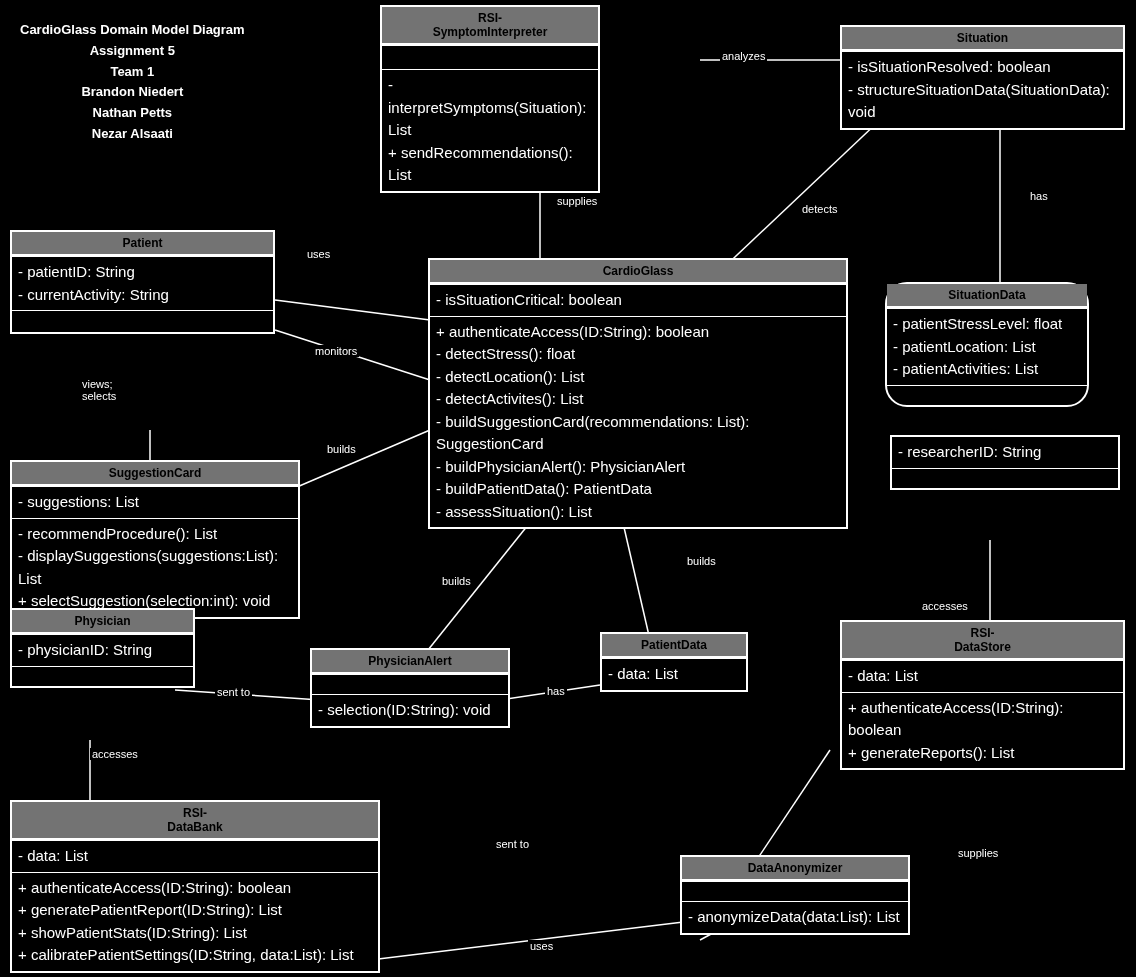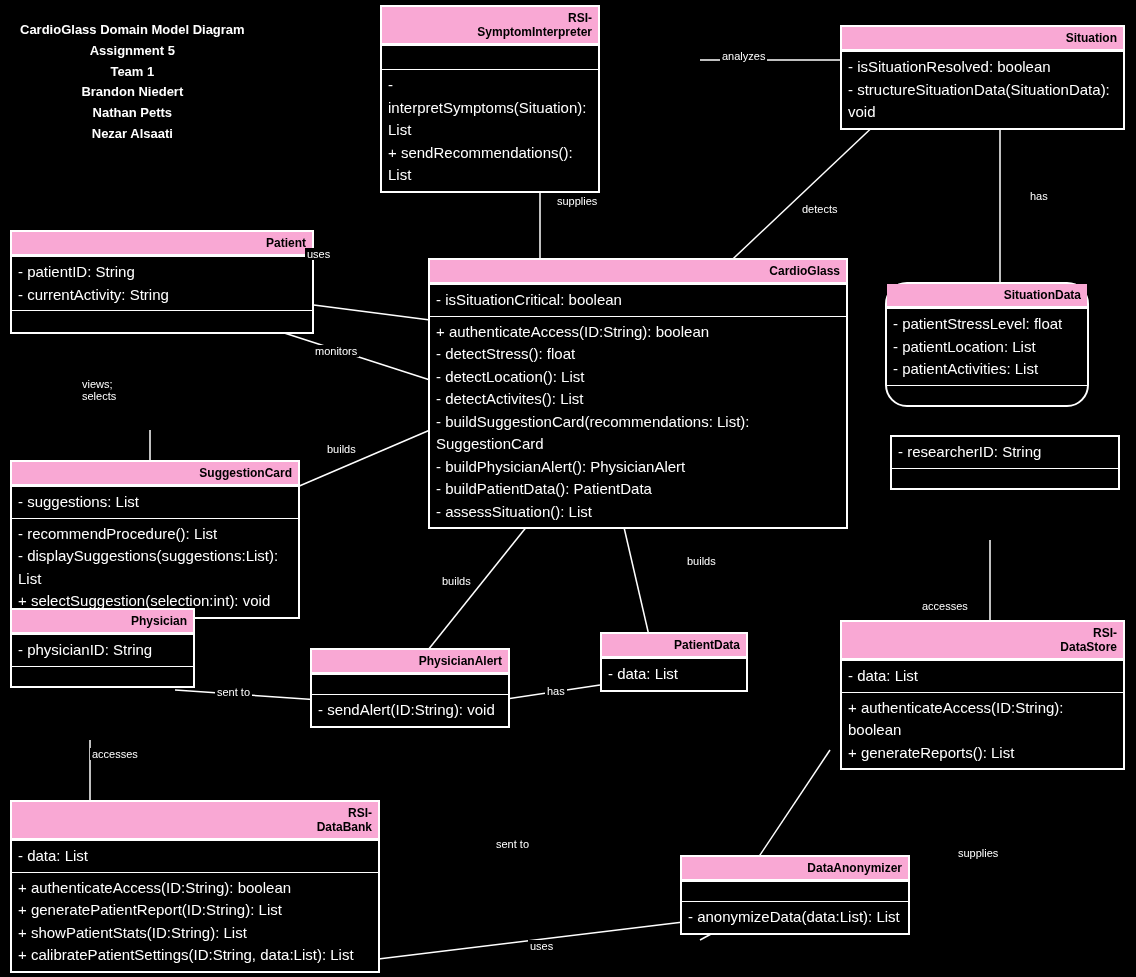--- a/index.html
+++ b/index.html
@@ -13,24 +13,24 @@
       position: relative;
       overflow: hidden;
     }
     .uml-box {
       position: absolute;
       background: #000;
       border: 2px solid #fff;
       color: #fff;
     }
     .uml-box .box-title {
-      background: #f9a8d4;
+      background: #737373;
       color: #000;
       font-weight: bold;
-      text-align: right;
+      text-align: center;
       padding: 4px 6px;
       border-bottom: 2px solid #fff;
     }
     .uml-box .box-section {
       padding: 4px 6px;
       border-top: 1px solid #fff;
       min-height: 20px;
     }
     .uml-box .box-section:first-of-type {
       border-top: none;
@@ -128,21 +128,21 @@
 </div>
 
 <div class="uml-box" style="left:840px; top:25px; width:285px;">
   <div class="box-title">Situation</div>
   <div class="box-section">
     <p>- isSituationResolved: boolean</p>
     <p>- structureSituationData(SituationData): void</p>
   </div>
 </div>
 
-<div class="uml-box" style="left:10px; top:230px; width:304px;">
+<div class="uml-box" style="left:10px; top:230px; width:265px;">
   <div class="box-title">Patient</div>
   <div class="box-section">
     <p>- patientID: String</p>
     <p>- currentActivity: String</p>
   </div>
   <div class="box-section" style="min-height:22px;"></div>
 </div>
 
 <div class="uml-box" style="left:428px; top:258px; width:420px;">
   <div class="box-title">CardioGlass</div>
@@ -195,21 +195,21 @@
   <div class="box-section">
     <p>- physicianID: String</p>
   </div>
   <div class="box-section" style="min-height:20px;"></div>
 </div>
 
 <div class="uml-box" style="left:310px; top:648px; width:200px;">
   <div class="box-title">PhysicianAlert</div>
   <div class="box-section" style="min-height:20px;"></div>
   <div class="box-section">
-    <p>- sendAlert(ID:String): void</p>
+    <p>- selection(ID:String): void</p>
   </div>
 </div>
 
 <div class="uml-box" style="left:600px; top:632px; width:148px;">
   <div class="box-title">PatientData</div>
   <div class="box-section">
     <p>- data: List</p>
   </div>
 </div>
 

